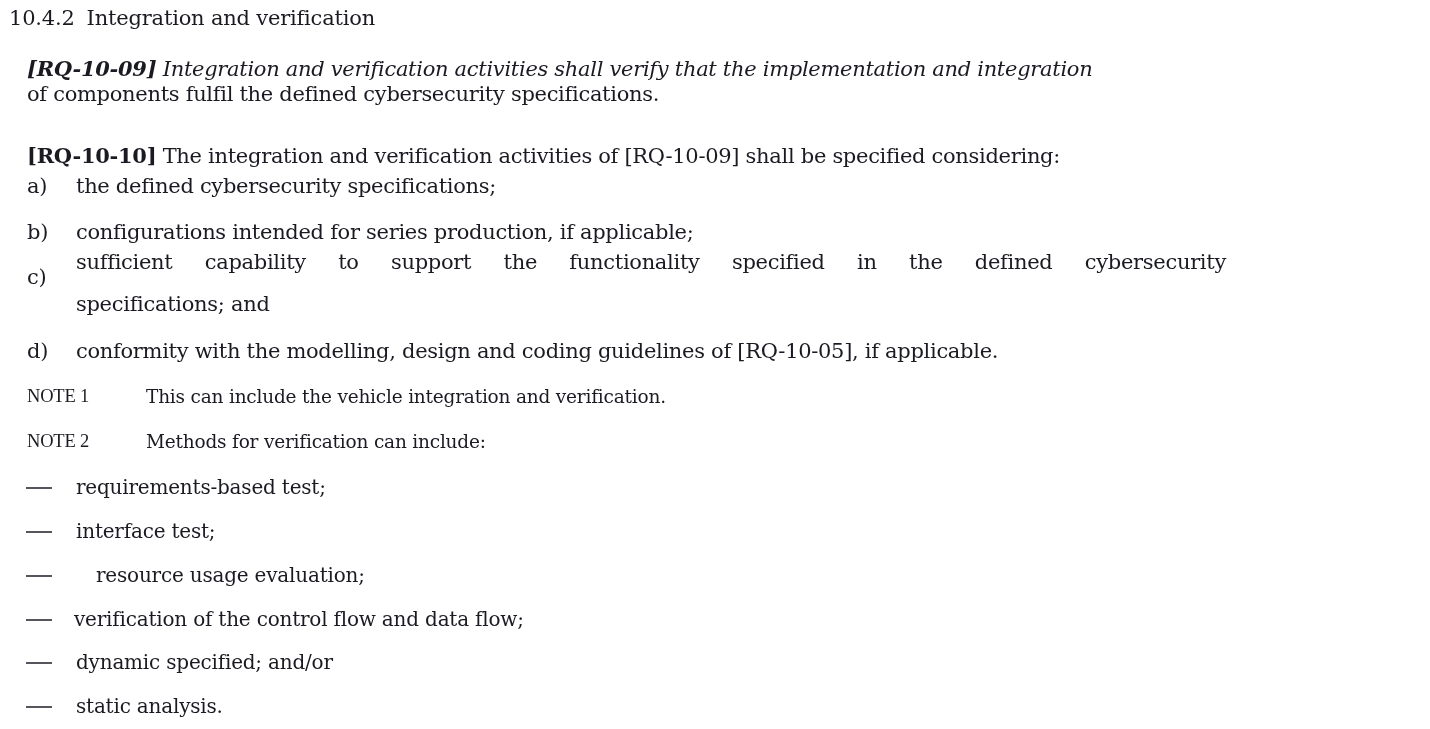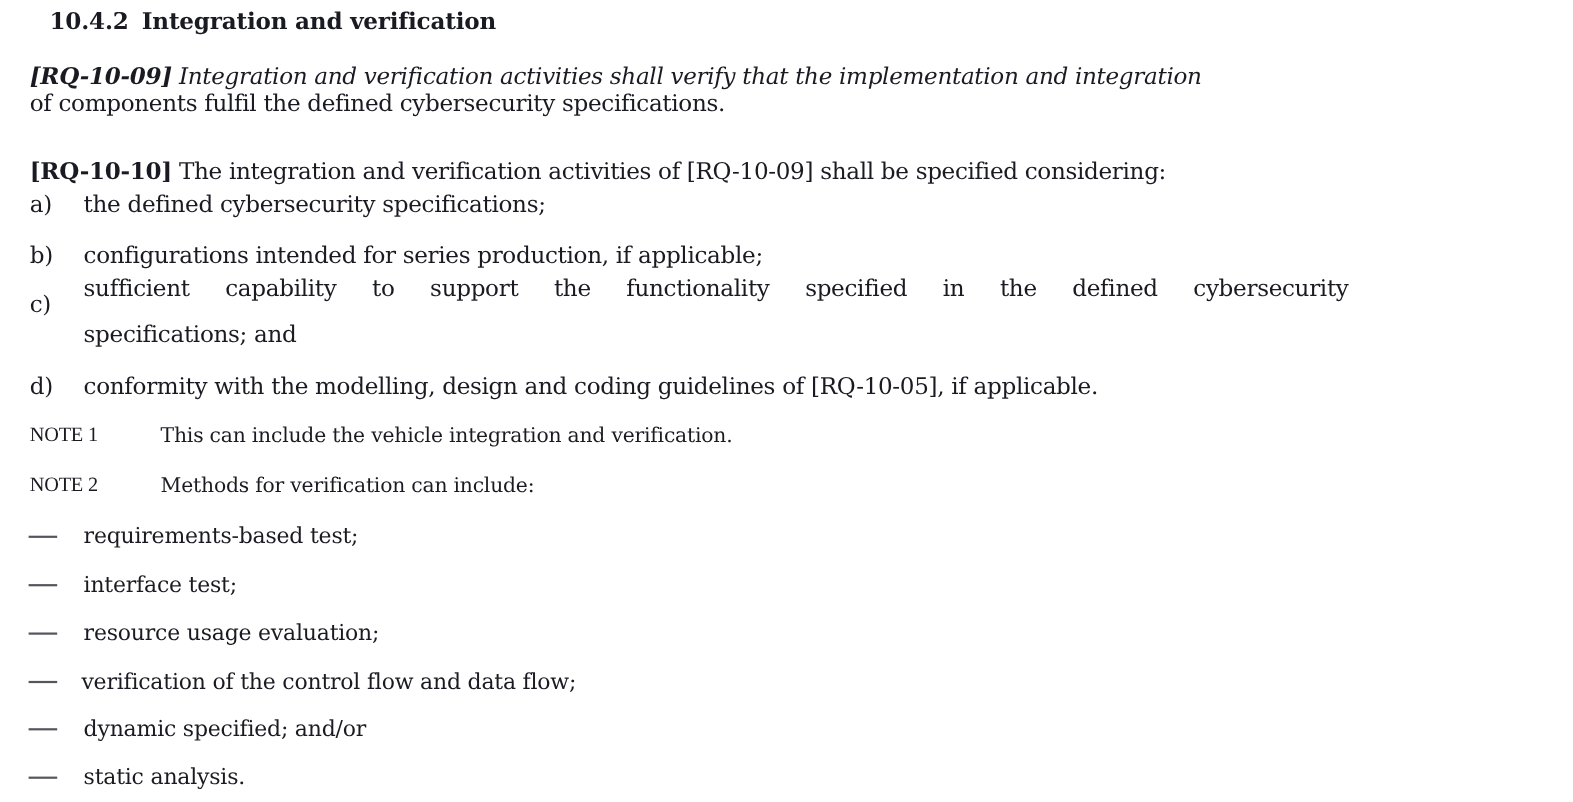--- a/index.html
+++ b/index.html
@@ -1,19 +1,19 @@
 <!DOCTYPE html>
 <html><head>
 <meta charset="utf-8">
 <style>
   html, body { margin:0; padding:0; background:#ffffff; }
   body { width:1430px; height:729px; position:relative; overflow:hidden;
          font-family:"DejaVu Serif","Liberation Serif",serif; color:#1a1a22; }
   .abs { position:absolute; white-space:nowrap; }
-  .h { left:45px; top:6px; font-size:21px; font-weight:bold; letter-spacing:-0.2px; }
+  .h { left:9px; top:6px; font-size:21px; font-weight:normal; letter-spacing:-0.2px; }
   .h .num { margin-right:12px; }
   .p { font-size:21px; letter-spacing:-0.3px; }
   .b { font-weight:bold; }
   .lab { position:absolute; left:27px; }
   .itxt { position:absolute; left:76px; }
   .justify { width:1150px; text-align:justify; text-align-last:justify; white-space:normal; }
   .note { font-size:18.5px; letter-spacing:-0.2px; }
   .note .nl { position:absolute; left:27px;font-family:Liberation Serif, serif; }
   .note .nt { position:absolute; left:146px; }
   .dash { position:absolute; left:26px; width:26px; height:2px; background:#55555d; }
@@ -69,21 +69,21 @@
   <div>
     <span class="dash" style="top:487px;"></span>
     <span class="abs dtxt" style="top:475px;">requirements-based test;</span>
   </div>
   <div>
     <span class="dash" style="top:531px;"></span>
     <span class="abs dtxt" style="top:519px;">interface test;</span>
   </div>
   <div>
     <span class="dash" style="top:575px;"></span>
-    <span class="abs dtxt" style="top:563px;">resource usage evaluation;</span>
+    <span class="abs dtxt" style="top:563px;margin-left:20px;">resource usage evaluation;</span>
   </div>
   <div>
     <span class="dash" style="top:619px;"></span>
     <span class="abs dtxt" style="top:607px; left:74px;">verification of the control flow and data flow;</span>
   </div>
   <div>
     <span class="dash" style="top:662px;"></span>
     <span class="abs dtxt" style="top:650px;">dynamic specified; and/or</span>
   </div>
   <div>

